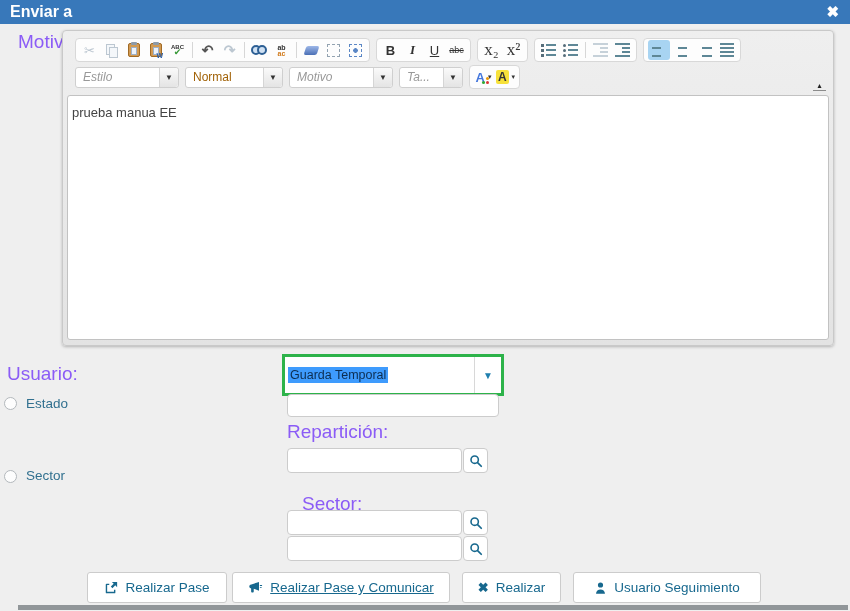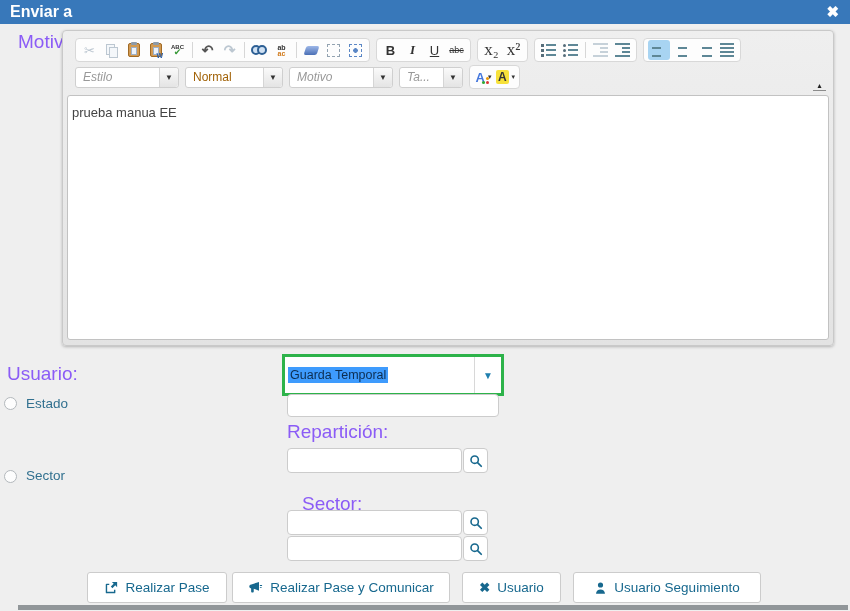--- a/index.html
+++ b/index.html
@@ -339,31 +339,31 @@
   </div>
 
   <div class="abtn" style="left:87px;width:140px;">
     <svg width="14" height="14" viewBox="0 0 16 16" fill="#17688e">
       <path d="M6 3H3a1 1 0 00-1 1v9a1 1 0 001 1h9a1 1 0 001-1v-3h-1.6v2.4H3.6V4.6H6V3z"></path>
       <path d="M9 1h6v6l-2.1-2.1L9.6 8.2 7.8 6.4l3.3-3.3L9 1z"></path>
     </svg>
     <span>Realizar Pase</span>
   </div>
 
-  <div class="abtn" style="left:232px;width:218px;">
+  <div class="abtn" style="left:232px;width:218px;text-decoration:underline;">
     <svg width="15" height="14" viewBox="0 0 16 16" fill="#17688e">
       <path d="M12 1v10L6 8.8V12a1 1 0 01-1 1H4a1 1 0 01-1-1V8.6A2.3 2.3 0 013.3 4L12 1z"></path>
       <path d="M13 4.5h2.5v1.2H13V4.5zM13 7h2v1.1h-2V7z"></path>
     </svg>
     <span>Realizar Pase y Comunicar</span>
   </div>
 
   <div class="abtn" style="left:462px;width:99px;">
     <span class="xmark">✖</span>
-    <span>Usuario</span>
+    <span>Realizar</span>
   </div>
 
   <div class="abtn" style="left:573px;width:188px;">
     <svg width="13" height="14" viewBox="0 0 16 16" fill="#17688e">
       <path d="M8 7.5a3.2 3.2 0 100-6.4 3.2 3.2 0 000 6.4zM2.5 15c0-3.4 2.7-5.2 5.5-5.2s5.5 1.8 5.5 5.2H2.5z"></path>
     </svg>
     <span>Usuario Seguimiento</span>
   </div>
 
   <div class="strip"></div>

